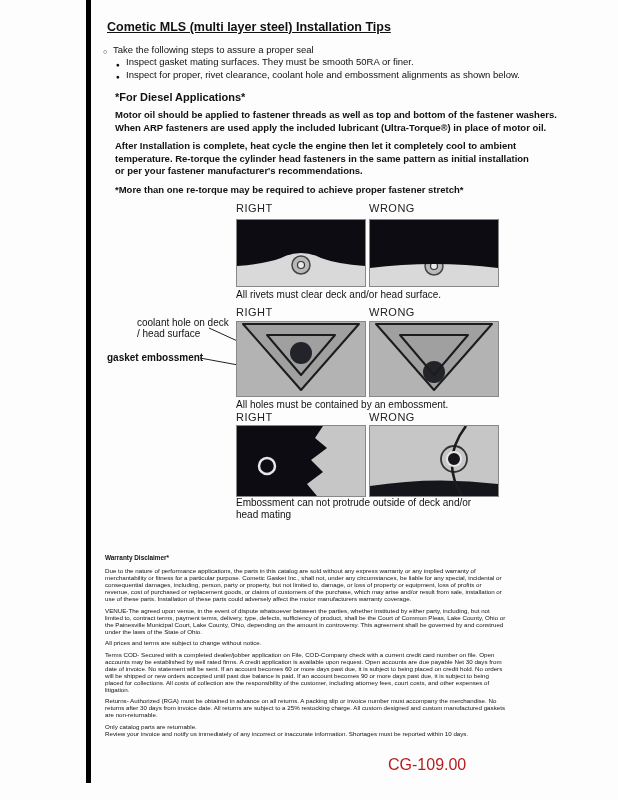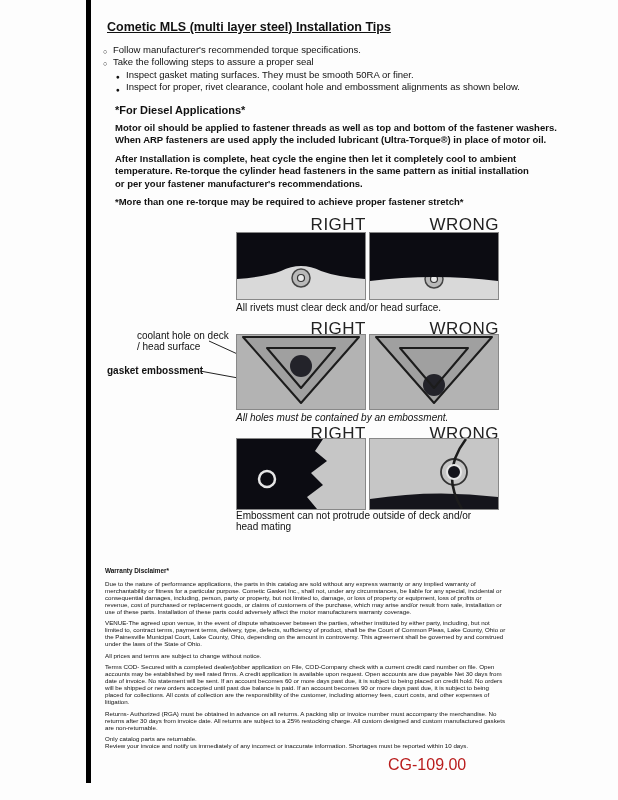--- a/index.html
+++ b/index.html
@@ -14,41 +14,40 @@
   .tips{list-style:none;margin:10px 0 0 6px;padding:0;}
   .tips li{position:relative;font-size:9.5px;line-height:12.4px;padding-left:10px;}
   .tips li::before{content:"○";position:absolute;left:0;top:1.5px;font-size:7px;}
   .tips li.sub{margin-left:13px;}
   .tips li.sub::before{content:"●";font-size:6.5px;top:2.5px;}
   .diesel{margin:10px 0 0 18px;width:472px;}
   .diesel h2{font-size:11px;font-weight:bold;margin:0 0 6px 0;}
   .body-para{font-size:9.5px;line-height:12.5px;margin:0 0 6px 0;white-space:pre-line;font-weight:bold;}
   .note{margin-top:3px;}
   .diagram-area{position:relative;height:332px;margin-top:4px;}
-  .dg-label{position:absolute;width:130px;text-align:right;font-size:17px;letter-spacing:.5px;color:#222;}
+  .dg-label{position:absolute;width:130px;text-align:left;font-size:11px;letter-spacing:.5px;color:#222;}
   .dg{position:absolute;border:1px solid #888;background:#ccc;display:block;}
   .dg-caption{position:absolute;font-size:10px;line-height:11.5px;color:#111;}
   .callout{position:absolute;font-size:10px;line-height:11px;color:#111;}
   .pointer-overlay{position:absolute;pointer-events:none;}
   .fine{margin:20px 0 0 8px;width:402px;}
   .fine h3{font-size:6.4px;font-weight:bold;margin:0 0 6px 0;}
   .fine p{font-size:6.2px;line-height:7px;margin:0 0 4.5px 0;white-space:pre-line;}
   .footer-code{position:absolute;left:388px;top:756px;font-size:16px;color:#b91c1c;}
 </style>
 </head>
 <body>
 
 <div class="page">
   <div class="left-bar"></div>
 
   <div class="content">
     <h1 class="title">Cometic MLS (multi layer steel) Installation Tips</h1>
 
     <ul class="tips">
-      <li class="tip">Follow manufacturer's recommended torque specifications.</li>
       <li class="tip">Take the following steps to assure a proper seal</li>
       <li class="tip sub">Inspect gasket mating surfaces.  They must be smooth 50RA or finer.</li>
       <li class="tip sub">Inspect for proper, rivet clearance, coolant hole and embossment alignments as shown below.</li>
     </ul>
 
     <div class="diesel">
       <h2>*For Diesel Applications*</h2>
       <p class="body-para">Motor oil should be applied to fastener threads as well as top and bottom of the fastener washers.
 When ARP fasteners are used apply the included lubricant (Ultra-Torque®) in place of motor oil.</p>
       <p class="body-para">After Installation is complete, heat cycle the engine then let it completely cool to ambient
@@ -93,21 +92,21 @@
         <path d="M6,2 L122,2 L64,68 Z" fill="#a0a0a0" stroke="#1c1c1c" stroke-width="2" stroke-linejoin="round"></path>
         <path d="M30,13 L98,13 L64,53 Z" fill="none" stroke="#1c1c1c" stroke-width="2" stroke-linejoin="round"></path>
         <circle cx="64" cy="31" r="11" fill="#23232a"></circle>
       </svg>
       <svg class="dg" style="left:272px;top:119px;" width="128" height="74">
         <rect width="128" height="74" fill="#b3b3b3"></rect>
         <path d="M6,2 L122,2 L64,68 Z" fill="#a0a0a0" stroke="#1c1c1c" stroke-width="2" stroke-linejoin="round"></path>
         <circle cx="64" cy="50" r="11" fill="#23232a"></circle>
         <path d="M30,13 L98,13 L64,53 Z" fill="none" stroke="#1c1c1c" stroke-width="2" stroke-linejoin="round"></path>
       </svg>
-      <div class="dg-caption" style="left:139px;top:197px;width:280px;font-style:italic;">All holes must be contained by an embossment.</div>
+      <div class="dg-caption" style="left:139px;top:197px;width:280px;">All holes must be contained by an embossment.</div>
 
       <div class="dg-label" style="left:139px;top:209px;">RIGHT</div>
       <div class="dg-label" style="left:272px;top:209px;">WRONG</div>
 
       <svg class="dg" style="left:139px;top:223px;" width="128" height="70">
         <rect width="128" height="70" fill="#c6c6c6"></rect>
         <path d="M0,0 H86 L78,12 L90,22 L74,34 L86,46 L70,58 L80,70 H0 Z" fill="#0c0c12"></path>
         <circle cx="30" cy="40" r="8" fill="#0c0c12" stroke="#e6e6e6" stroke-width="2.5"></circle>
       </svg>
       <svg class="dg" style="left:272px;top:223px;" width="128" height="70">

